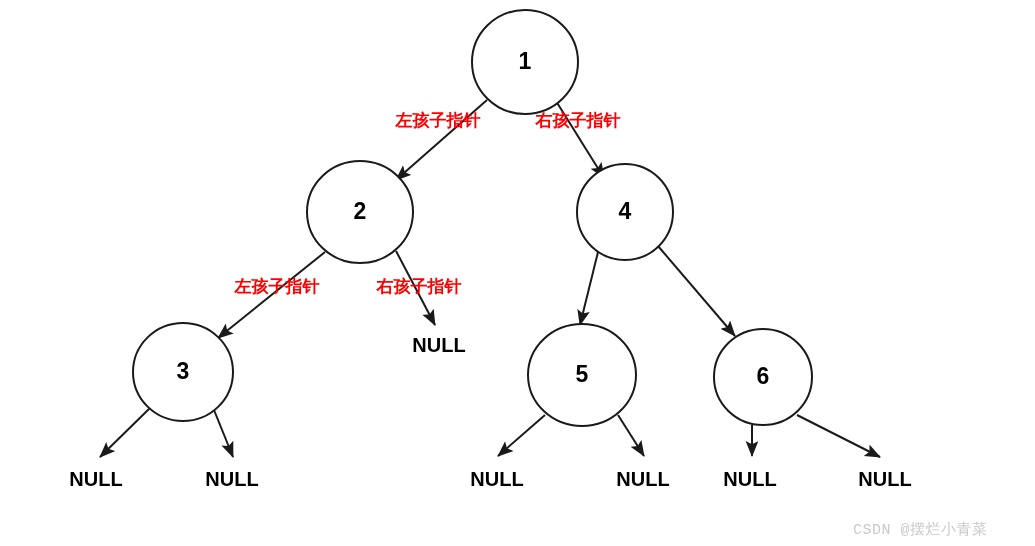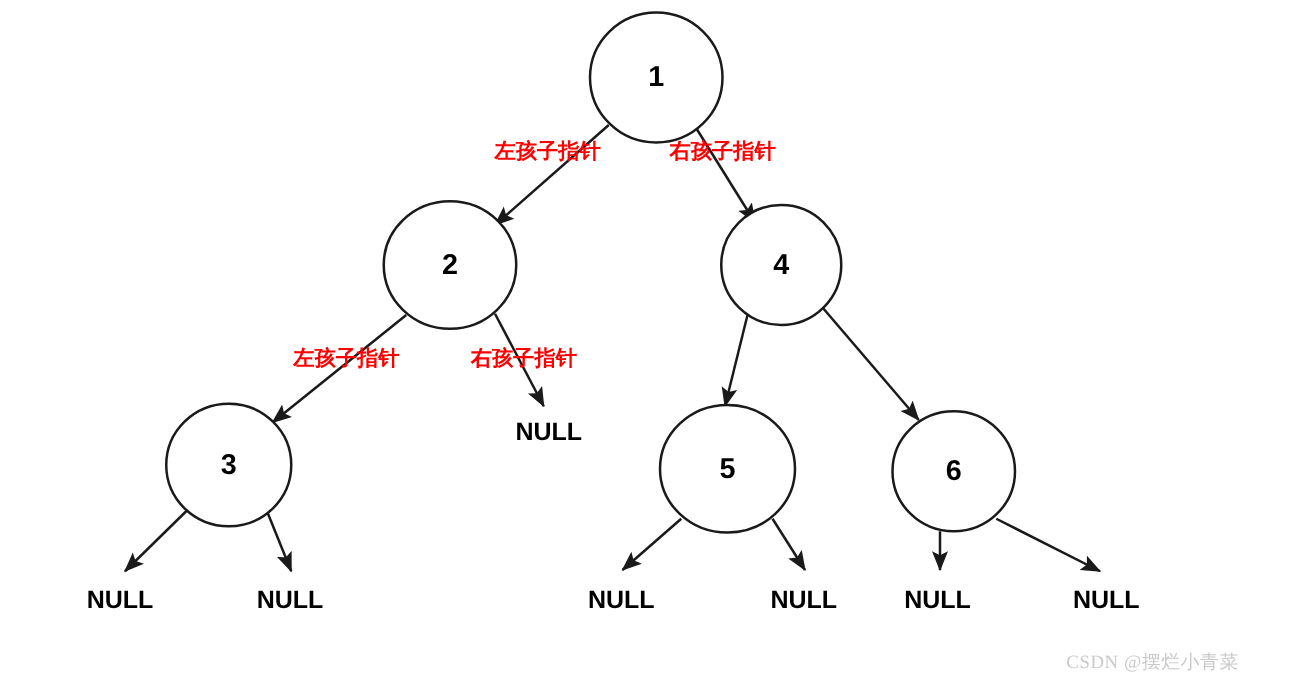--- a/index.html
+++ b/index.html
@@ -52,21 +52,21 @@
   .pointer-label {
     font-family: "Liberation Sans", sans-serif;
     font-size: 17px;
     font-weight: bold;
     fill: #ff0000;
     text-anchor: middle;
     white-space: nowrap;
   }
   .watermark {
     position: absolute;
-    font-family: Liberation Serif, serif;
+    font-family: Liberation Mono, monospace;
     font-size: 15px;
     color: #c9c9c9;
     letter-spacing: 0.5px;
     user-select: none;
   }
 </style>
 </head>
 <body>
 
 <div id="canvas">

